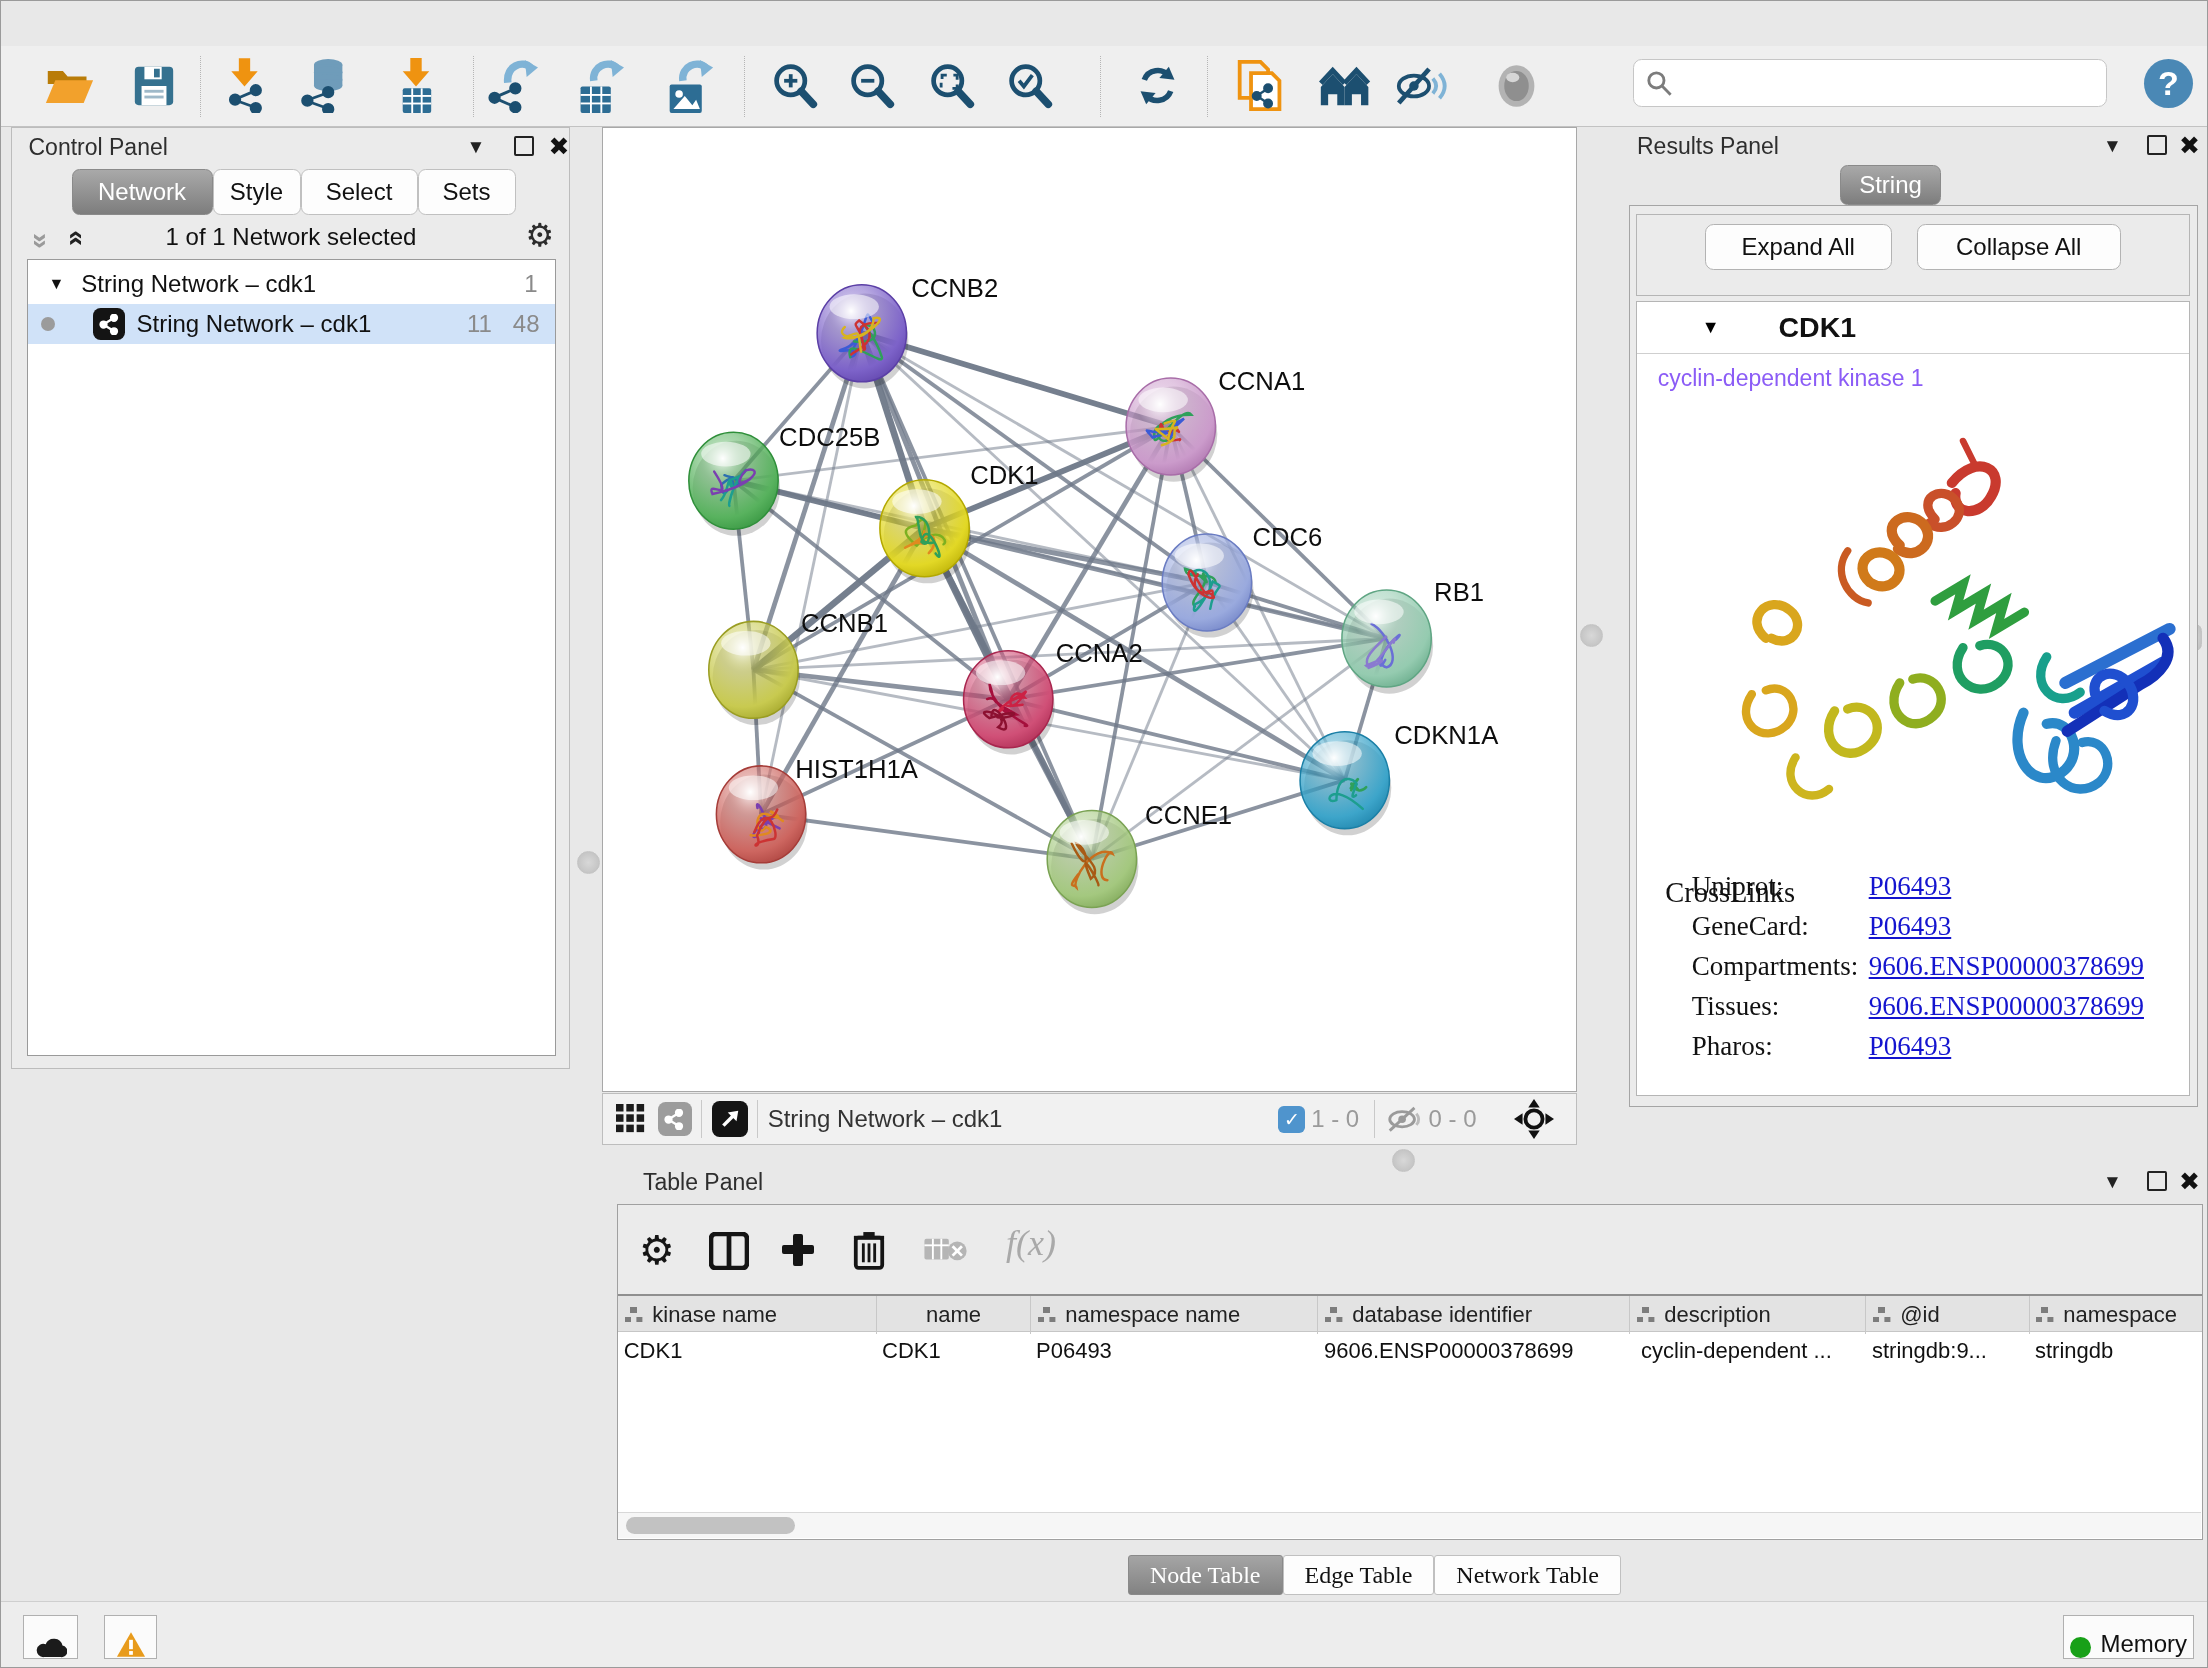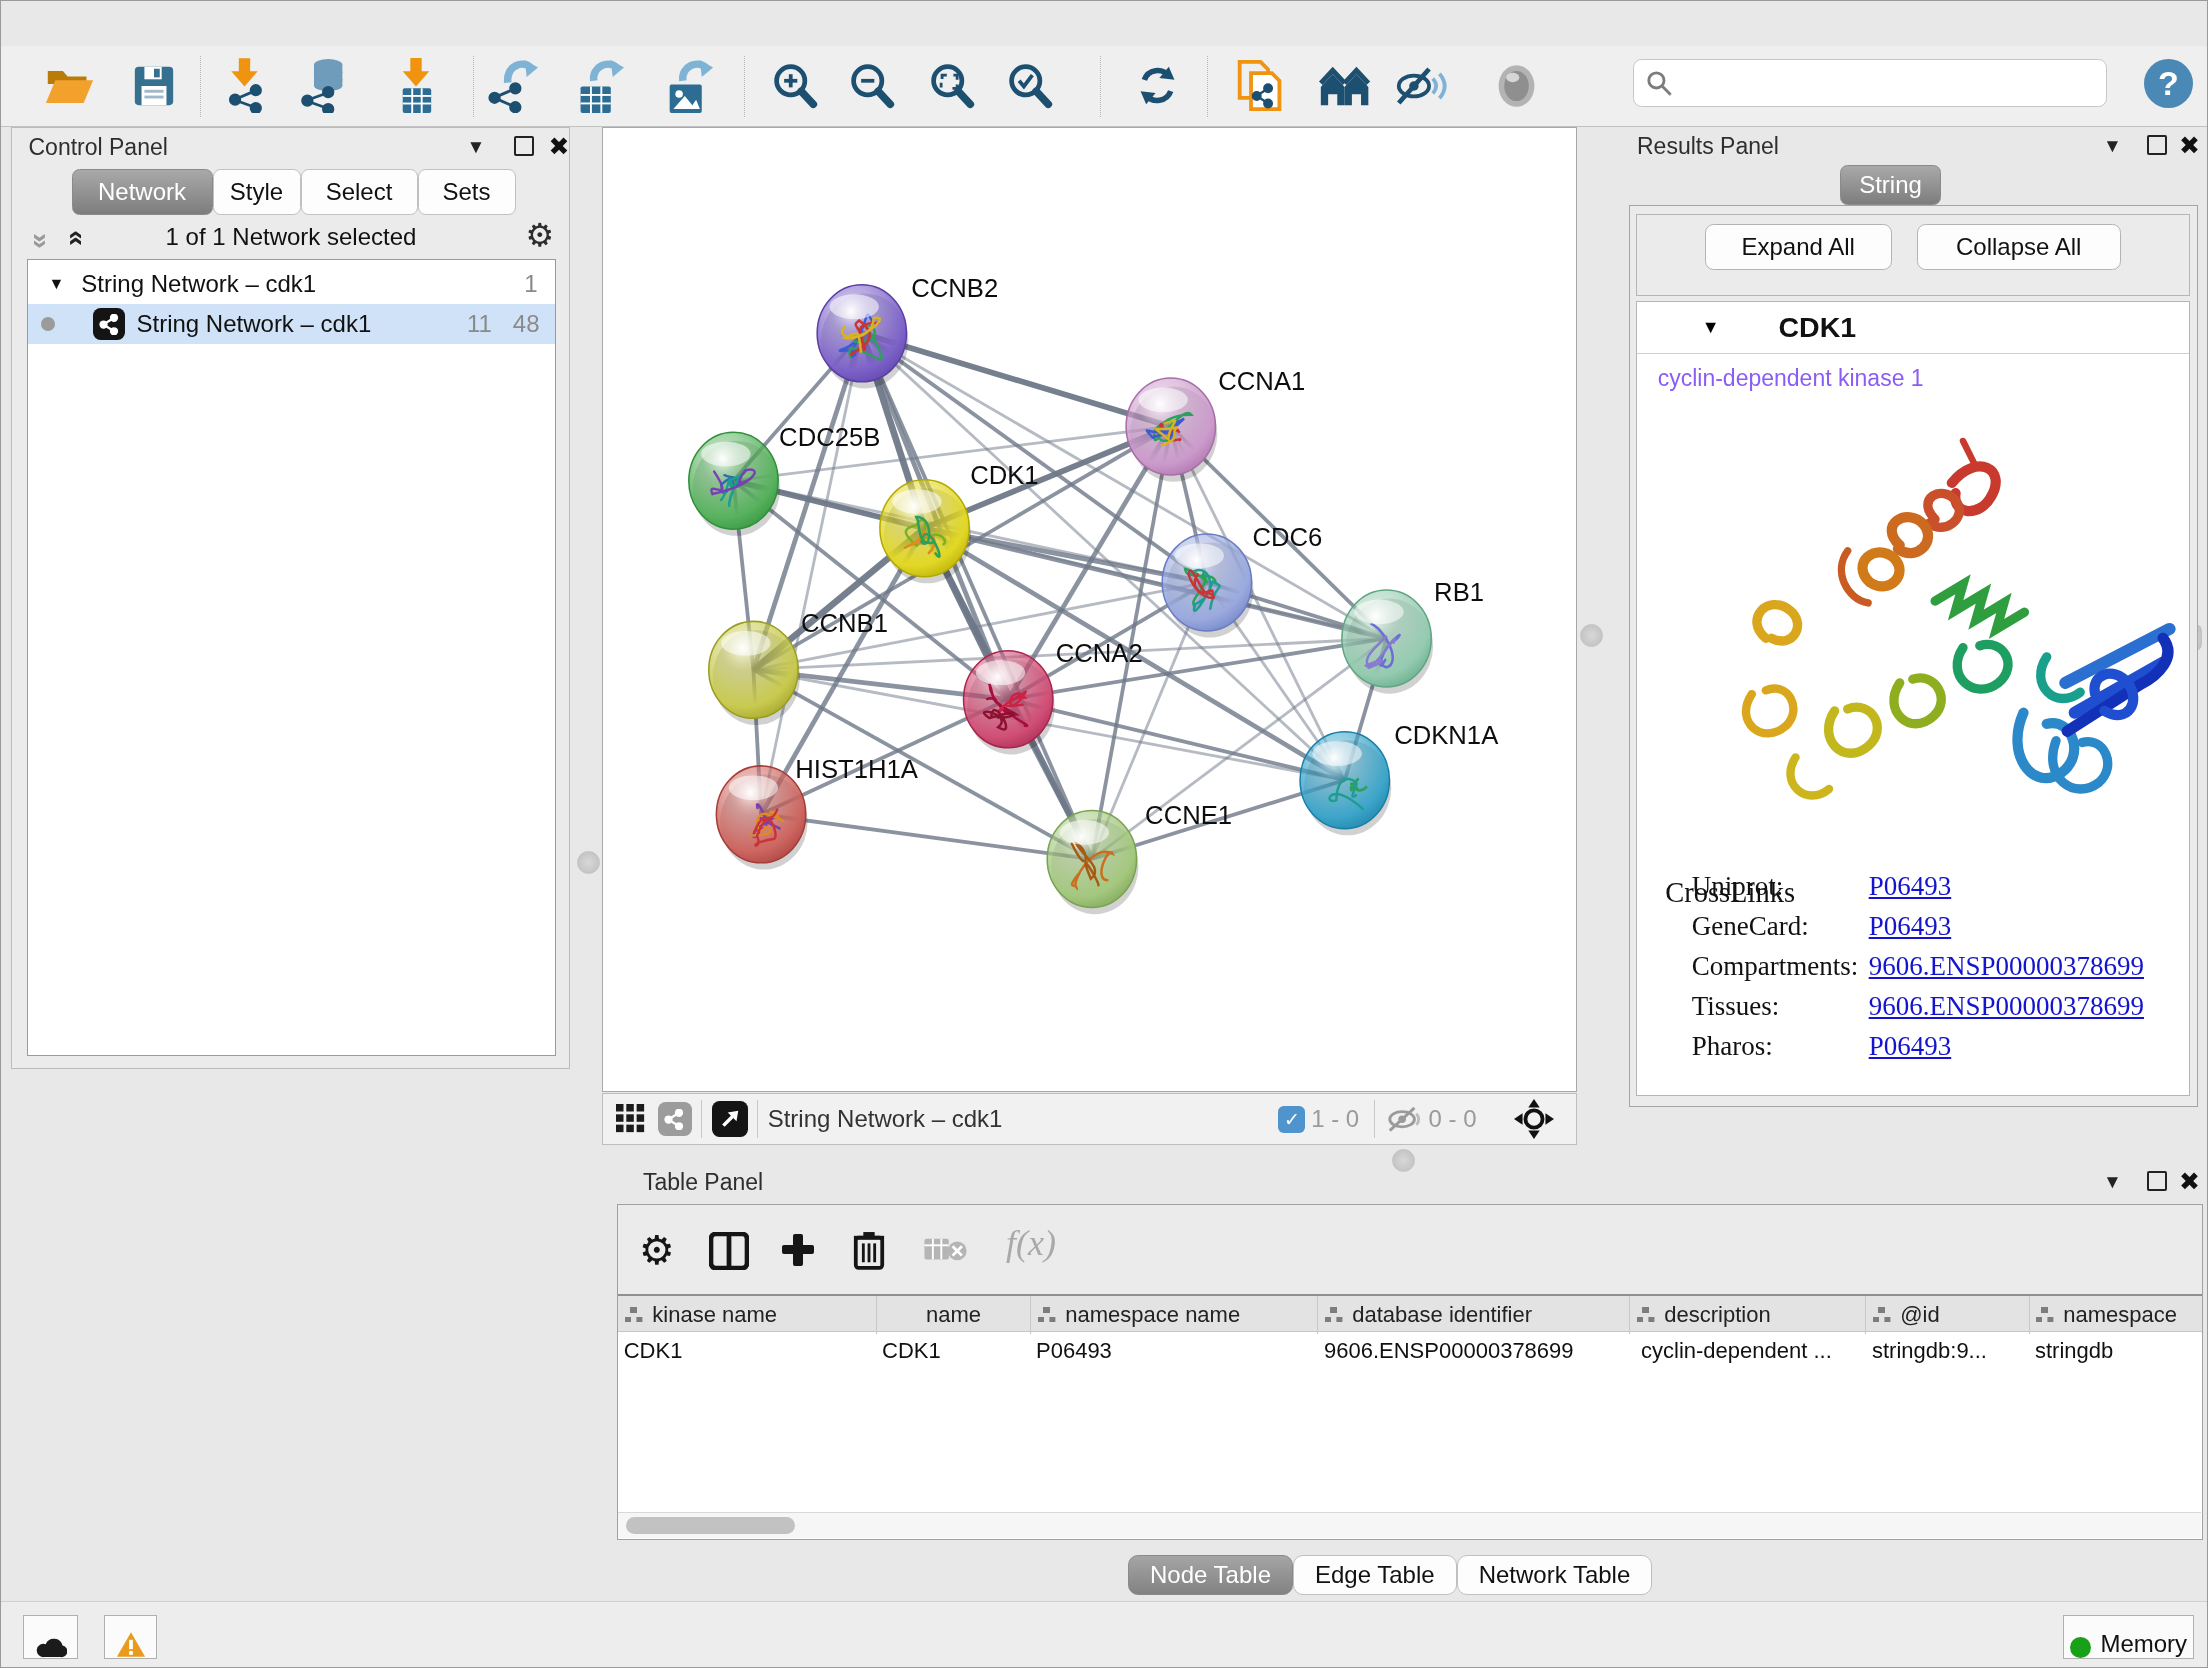--- a/index.html
+++ b/index.html
@@ -58,21 +58,21 @@
   .tp-toolbar{position:absolute;left:0;top:0;width:100%;height:89px;background:#ebebeb;}
   .thead{position:absolute;left:0;top:89px;width:100%;height:38px;background:#e3e3e3;border-top:2.9px solid #8f8f8f;border-bottom:1px solid #c6c6c6;box-sizing:border-box;}
   .thcell{position:absolute;top:0;height:38px;display:flex;align-items:center;font-size:22px;color:#222;border-right:1px solid #c8c8c8;box-sizing:border-box;overflow:hidden;white-space:nowrap;}
   .tdcell{position:absolute;top:0;height:38px;display:flex;align-items:center;font-size:22px;color:#111;overflow:hidden;white-space:nowrap;}
   .colicon{position:relative;width:19px;height:16px;margin:0 8.6px 0 6.7px;flex:none;}
   .colicon::before{content:"";position:absolute;left:5.7px;top:0;width:6.7px;height:5.7px;background:#7d7d7d;}
   .colicon::after{content:"";position:absolute;left:0;top:9.5px;width:6.7px;height:5.7px;background:#7d7d7d;box-shadow:11.4px 0 #7d7d7d;}
   .hscroll{position:absolute;left:0;top:307px;width:1583px;height:25px;background:#f6f6f6;border-top:1px solid #d8d8d8;}
   .hthumb{position:absolute;left:7.6px;top:3.8px;width:169px;height:17px;border-radius:8.6px;background:#c2c2c2;}
   .btabs{position:absolute;display:flex;}
-  .btab{height:38px;padding:0 21px;background:#fdfdfd;border:1px solid #c0c0c0;font-size:24px;color:#111;display:flex;align-items:center;border-radius:10px;}
+  .btab{height:38px;padding:0 21px;background:#fdfdfd;border:1px solid #c0c0c0;font-size:24px;color:#111;display:flex;align-items:center;border-radius:3px;font-family:Liberation Serif, serif;}
   .btab.sel{background:linear-gradient(#a5a5a5,#828282);color:#fff;border-color:#8a8a8a;}
   .fx{font-family:"Liberation Serif","DejaVu Serif",serif;font-style:italic;font-size:36px;color:#a9a9a9;}
   .plusicon{position:relative;width:32px;height:32px;}
   .plusicon::before{content:"";position:absolute;left:0;top:11.4px;width:32px;height:9.5px;background:#151515;border-radius:1.9px;}
   .plusicon::after{content:"";position:absolute;left:11.4px;top:0;width:9.5px;height:32px;background:#151515;border-radius:1.9px;}
   
   .statusbar{left:0;top:1600px;width:2208px;height:68px;background:#ededed;border-top:1.9px solid #cfcfcf;}
   .sbtn{position:absolute;top:13.3px;height:44px;background:#fbfbfb;border:1.9px solid #b0b0b0;display:flex;align-items:flex-end;justify-content:center;box-sizing:border-box;}
   .memdot{width:21px;height:21px;border-radius:50%;background:#18a018;margin-right:9.5px;}
   .memlabel{font-size:24px;color:#111;}

